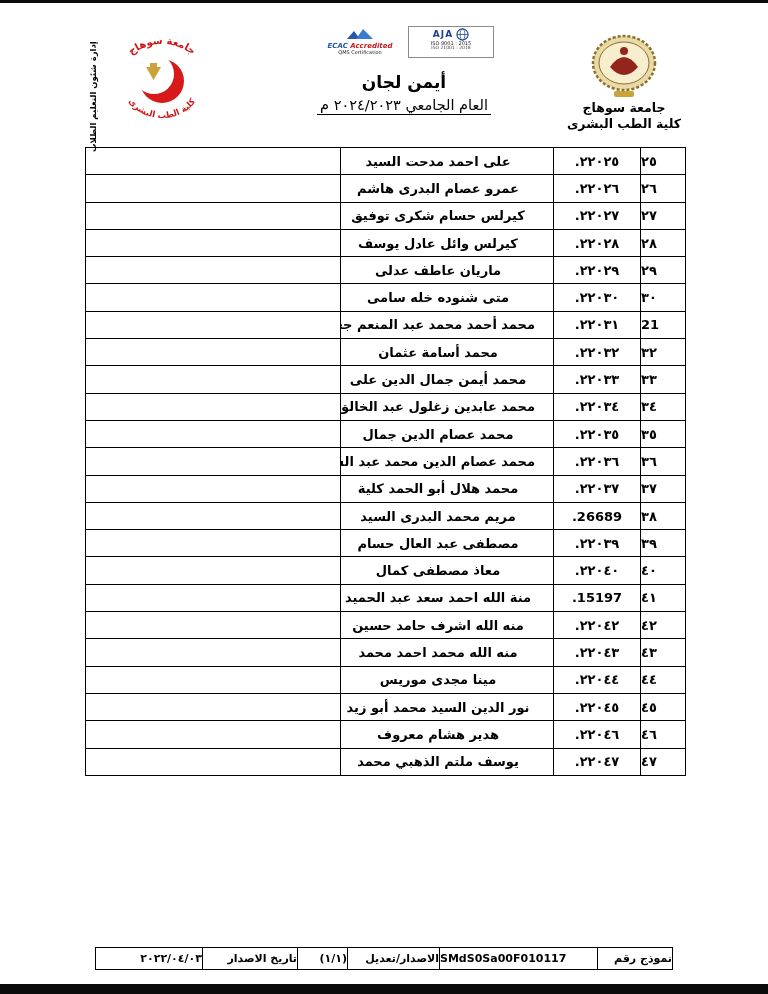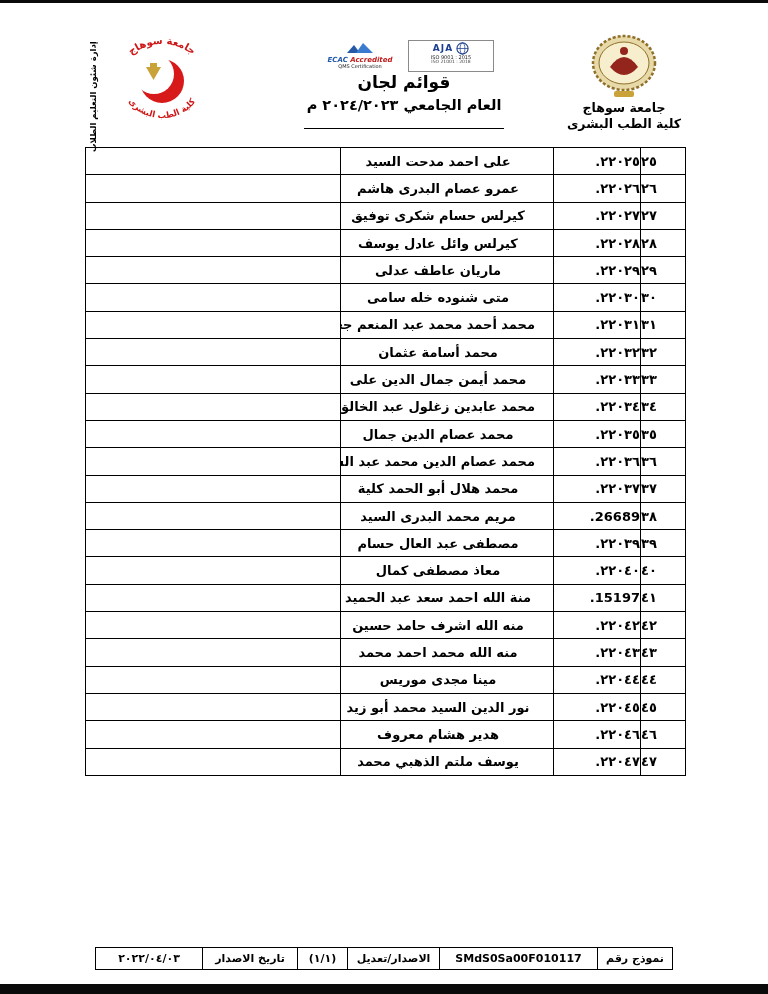--- a/index.html
+++ b/index.html
@@ -15,57 +15,57 @@
   .bottom-bar{ position:absolute; left:0; top:984px; width:768px; height:10px; background:#0a0a0a; }
 
   
   .crescent-logo { position:absolute; left:106px; top:34px; width:112px; height:86px; }
   .vertical-label {
     position:absolute; left:88px; top:152px;
     transform:rotate(-90deg); transform-origin:0 0;
     font-size:8.5px; font-weight:700; white-space:nowrap; direction:rtl;
   }
 
-  .cert { position:absolute; top:40px; text-align:center; line-height:1.05; }
+  .cert { position:absolute; top:26px; text-align:center; line-height:1.05; }
   .cert-ecac { left:318px; width:84px; height:32px; }
   .cert-aja  { left:408px; width:86px; height:32px; border:1px solid #8a8a8a; padding-top:1px; }
   .ecac-name { font-size:7px; font-weight:700; color:#2458a8; font-style:italic; }
   .ecac-name .accredited { color:#c11b1b; }
   .cert-small { font-size:5px; color:#222; }
   .cert-tiny  { font-size:4.5px; color:#444; }
   .aja-top { display:flex; align-items:center; justify-content:center; gap:3px; }
   .aja-name { font-size:9px; font-weight:700; color:#1c3f8f; letter-spacing:1px; }
 
   .titles { position:absolute; left:288px; top:72px; width:232px; text-align:center; direction:rtl; }
   .title-1 { font-size:17px; font-weight:700; }
   .title-2 { font-size:15px; font-weight:700; margin-top:4px; }
-  .title-3 { font-size:14.5px; font-weight:700; margin-top:5px; display:inline-block;
-             border-bottom:1.5px solid #000; padding:0 3px 15px; }
+  .title-3 { font-size:14.5px; font-weight:400; margin-top:5px; display:inline-block;
+             border-bottom:1.5px solid #000; padding:0 3px 1px; }
 
   .emblem   { position:absolute; left:584px; top:33px; width:80px; height:66px; }
   .uni-text { position:absolute; left:560px; top:100px; width:128px; text-align:center;
               font-weight:700; font-size:12.5px; line-height:1.3; direction:rtl; }
 
   
   table.students {
     position:absolute; left:85px; top:147px; width:600px;
     border-collapse:collapse; table-layout:fixed; direction:rtl;
   }
   table.students td { border:1px solid #000; height:27.3px; font-weight:700; overflow:hidden; white-space:nowrap; }
   td.no    { width:45px;  text-align:left; font-size:13px; }
-  td.sid   { width:87px;  text-align:right; font-size:13px; }
+  td.sid   { width:87px;  text-align:center; font-size:13px; }
   td.sname { width:213px; text-align:center; padding-right:18px; font-size:13px;margin-left:8px; }
   td.blank { width:255px; }
 
   
   table.meta {
     position:absolute; left:95px; top:947px; width:577px;
     border-collapse:collapse; table-layout:fixed; direction:rtl;
   }
-  table.meta td { border:1px solid #000; height:22px; text-align:center;
+  table.meta td { border:1px solid #000; height:22px; 
                   font-size:11px; font-weight:700; white-space:nowrap; overflow:hidden; }
   td.w-form-label { width:75px; }
   td.w-form-value { width:158px; direction:ltr; }
   td.w-rev-label  { width:92px; }
   td.w-rev-value  { width:50px; }
   td.w-date-label { width:95px; }
   td.w-date-value { width:107px; }
 </style>
 </head>
 <body>
@@ -116,21 +116,21 @@
         <ellipse cx="7" cy="7" rx="2.6" ry="6" fill="none" stroke="#1c3f8f" stroke-width="0.8"></ellipse>
         <line x1="1" y1="7" x2="13" y2="7" stroke="#1c3f8f" stroke-width="0.8"></line>
       </svg>
       <span class="aja-name">AJA</span>
     </div>
     <div class="cert-small">ISO 9001 : 2015</div>
     <div class="cert-tiny">ISO 21001 : 2018</div>
   </div>
 
   <div class="titles">
-    <div class="title-1">قوائم لجان</div>
+    <div class="title-1">أيمن لجان</div>
     <div><span class="title-3">العام الجامعي ٢٠٢٤/٢٠٢٣ م</span></div>
   </div>
 
   <div class="emblem">
     <svg width="80" height="66" viewBox="0 0 80 66">
       <ellipse cx="40" cy="30" rx="31" ry="27" fill="#e7d9a8" stroke="#8f6f2a" stroke-width="2.5" stroke-dasharray="3,2"></ellipse>
       <ellipse cx="40" cy="30" rx="25" ry="21" fill="#f6eecd" stroke="#8f6f2a" stroke-width="1"></ellipse>
       <path d="M26 34 q14 -20 28 0 q-7 8 -14 8 q-7 0 -14 -8 z" fill="#93251d"></path>
       <circle cx="40" cy="18" r="4" fill="#93251d"></circle>
       <rect x="30" y="58" width="20" height="6" rx="2" fill="#c9a23a"></rect>
@@ -186,21 +186,21 @@
     </tr>
 
     <tr>
       <td class="no">٣٠</td>
       <td class="sid">٢٢٠٣٠.</td>
       <td class="sname">متى شنوده خله سامى</td>
       <td class="blank"></td>
     </tr>
 
     <tr>
-      <td class="no">٣١</td>
+      <td class="no">21</td>
       <td class="sid">٢٢٠٣١.</td>
       <td class="sname">محمد أحمد محمد عبد المنعم جعفر</td>
       <td class="blank"></td>
     </tr>
 
     <tr>
       <td class="no">٣٢</td>
       <td class="sid">٢٢٠٣٢.</td>
       <td class="sname">محمد أسامة عثمان</td>
       <td class="blank"></td>

